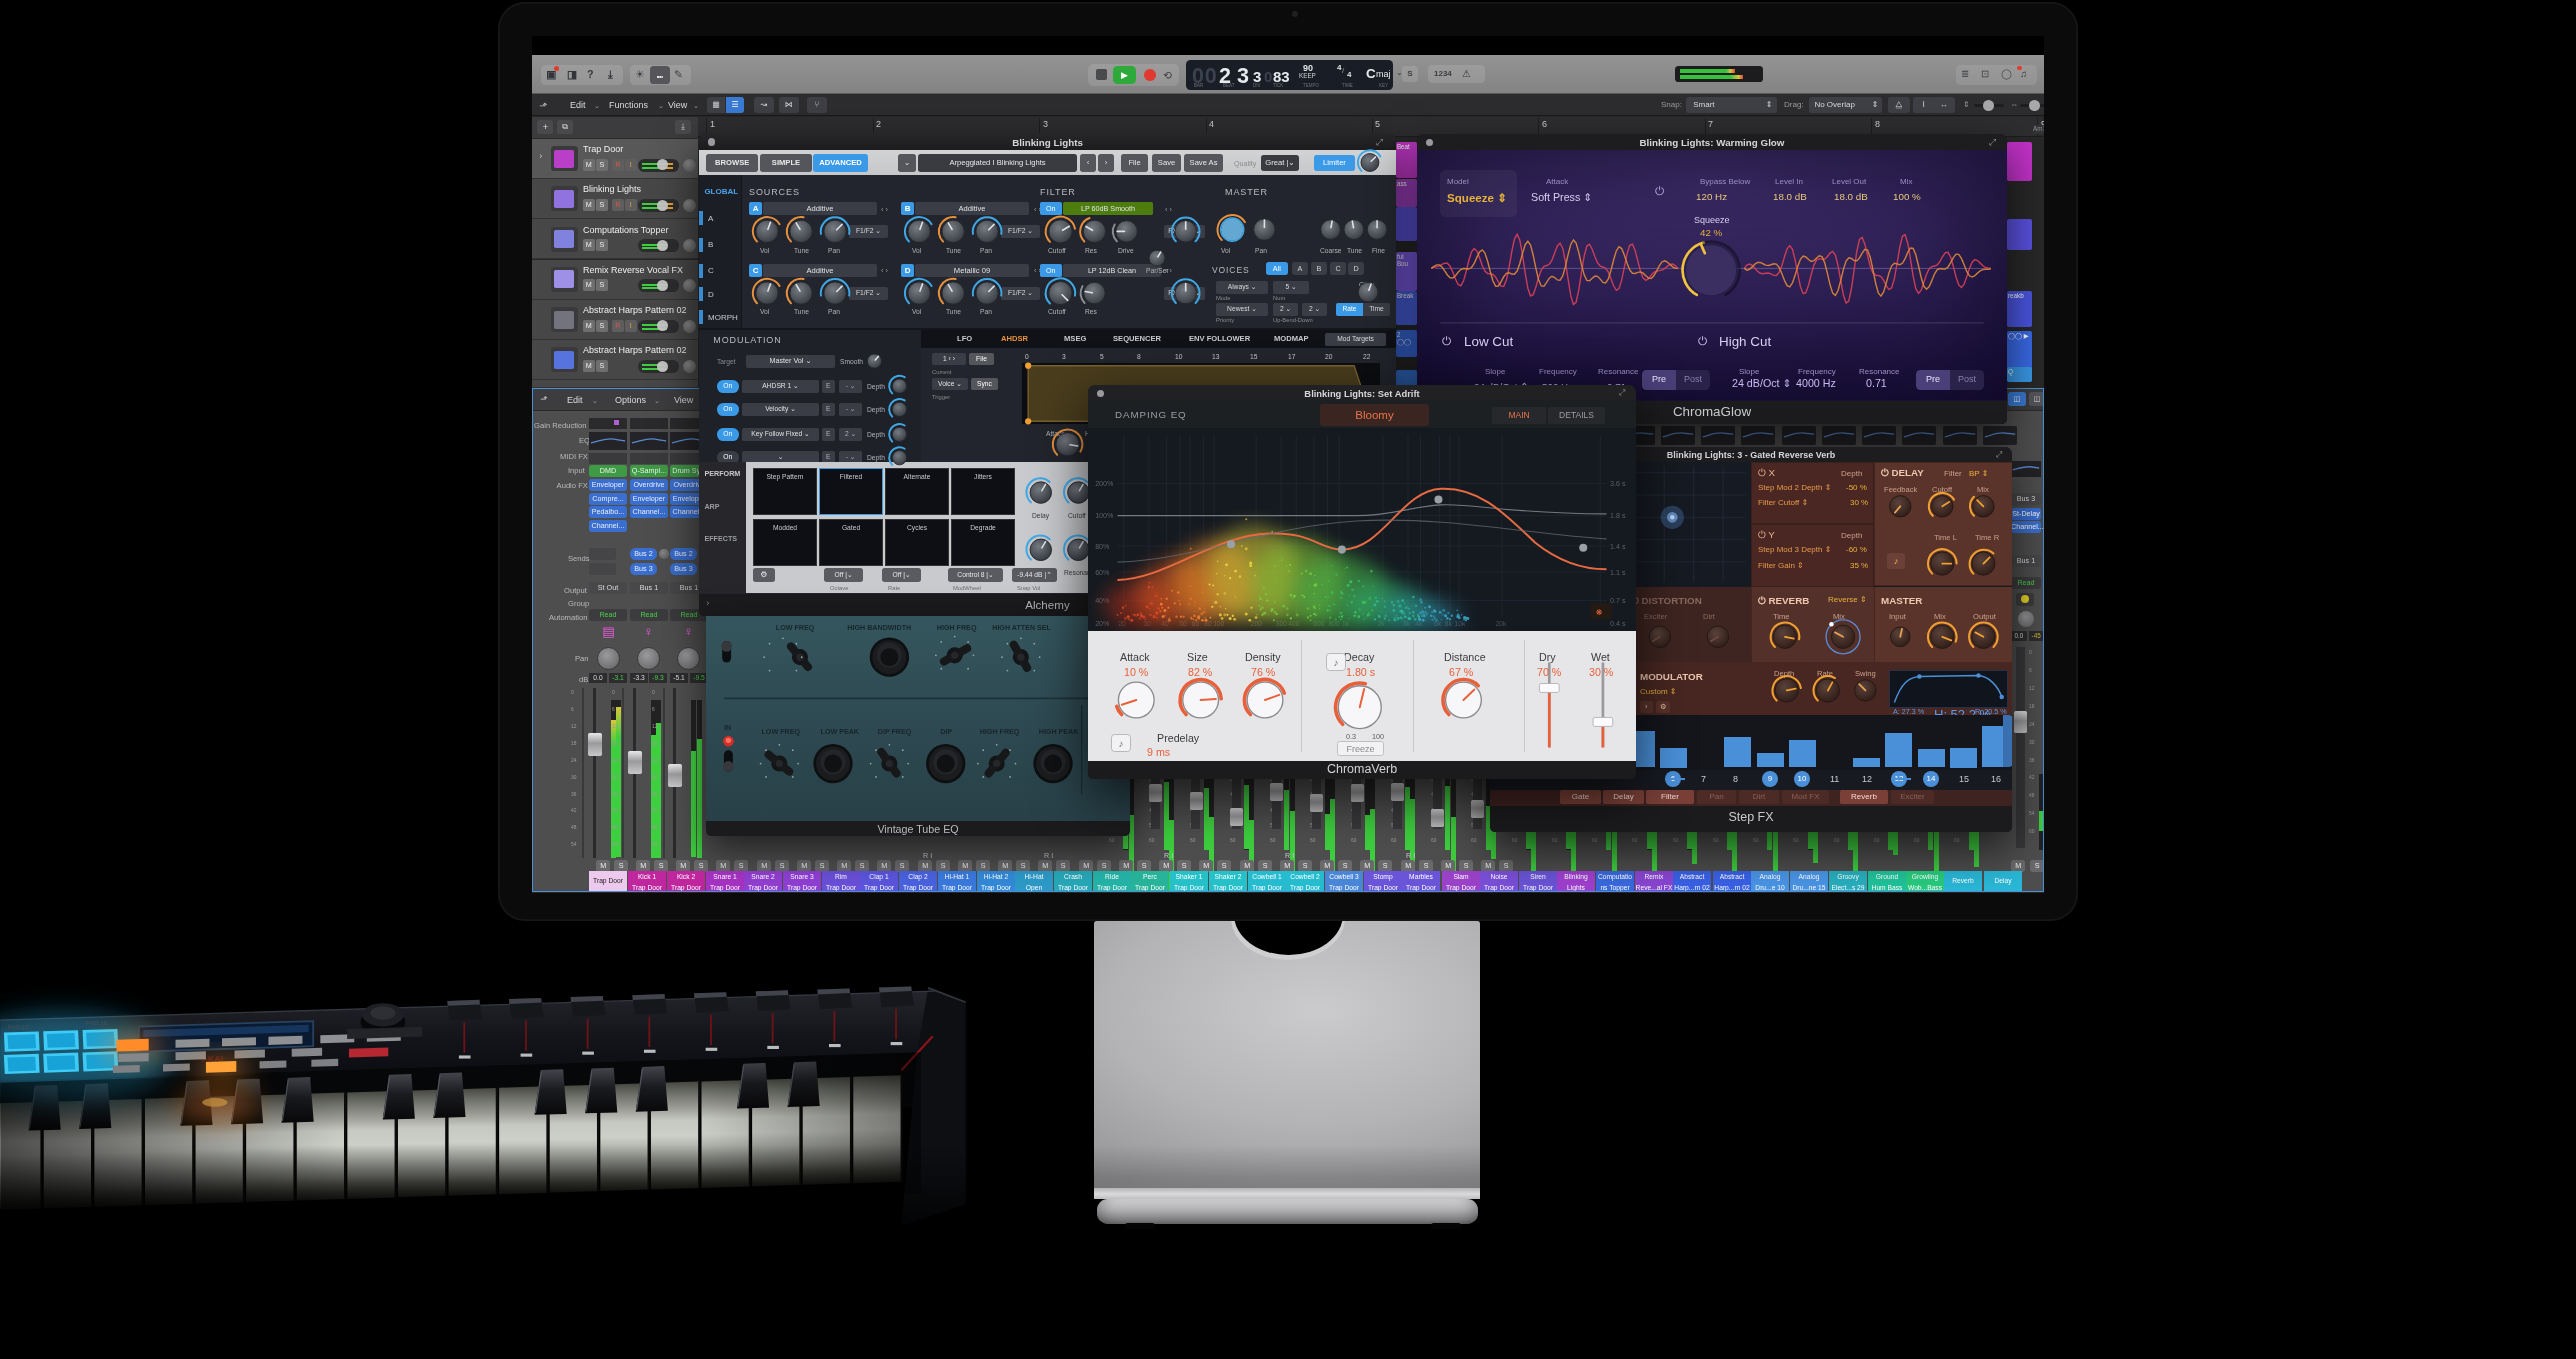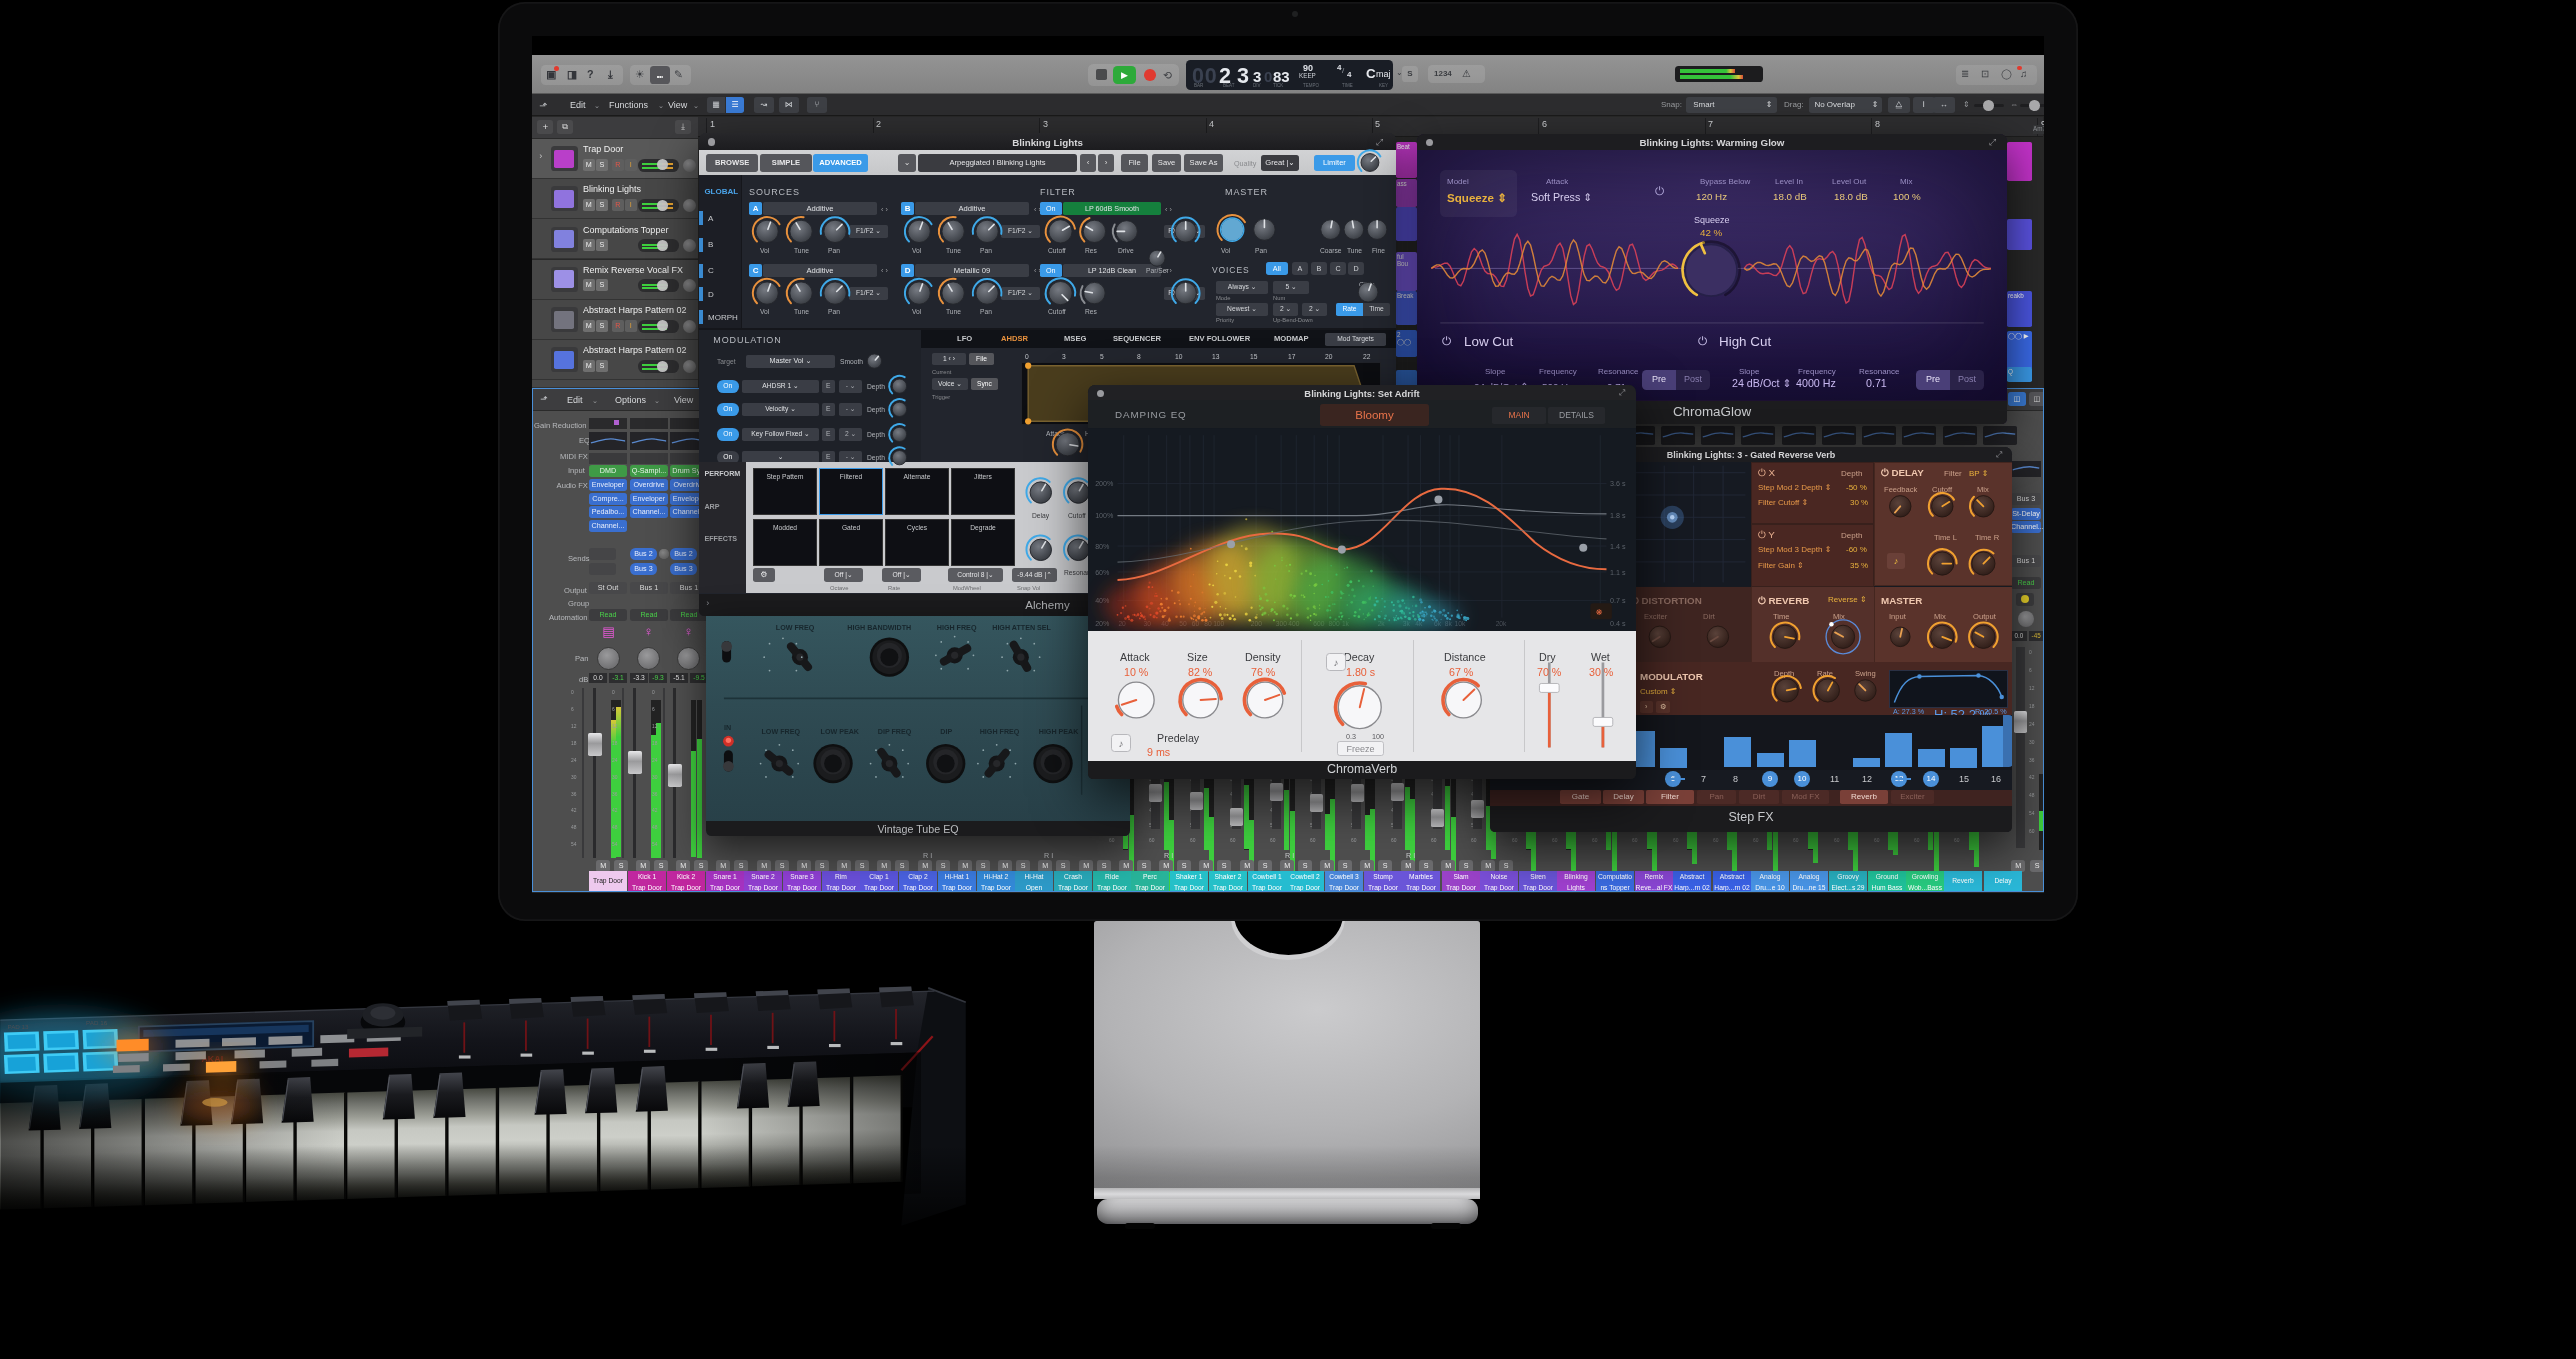--- a/index.html
+++ b/index.html
@@ -1362,21 +1362,21 @@
 <div class="a" style="left:281px;top:175px;font-size:6.7px;color:#b0b3b8;white-space:nowrap;">Pan</div>
 <div class="a" style="left:302px;top:92px;width:39px;height:12.5px;background:#3a3d45;border-radius:1.8px">
         <div style="font-size:6.7px;color:#d8dade;line-height:12.5px;text-align:center">F1/F2 ⌄</div>
       </div>
 <div class="a" style="left:302px;top:154px;width:39px;height:12.5px;background:#3a3d45;border-radius:1.8px">
         <div style="font-size:6.7px;color:#d8dade;line-height:12.5px;text-align:center">F1/F2 ⌄</div>
       </div>
 <div class="a" style="left:341px;top:69px;width:21.5px;height:13.4px;background:#3a9ae8;border-radius:1.8px">
         <div style="font-size:7.2px;color:#fff;text-align:center;line-height:13.4px">On</div>
       </div>
-<div class="a" style="left:364px;top:69px;width:98px;height:13.4px;background:#15803d;border-radius:1.8px">
+<div class="a" style="left:364px;top:69px;width:90px;height:13.4px;background:#4d7c0f;border-radius:1.8px">
         <div style="font-size:7.2px;color:#e0e2e5;text-align:center;line-height:13.4px">LP 60dB Smooth</div>
       </div>
 <div class="a" style="left:466px;top:72px;font-size:7.2px;color:#9a9ca0;white-space:nowrap;">‹ ›</div>
 <div class="a" style="left:341px;top:131px;width:21.5px;height:13.4px;background:#3a9ae8;border-radius:1.8px">
         <div style="font-size:7.2px;color:#fff;text-align:center;line-height:13.4px">On</div>
       </div>
 <div class="a" style="left:364px;top:131px;width:98px;height:13.4px;background:#3a3d45;border-radius:1.8px">
         <div style="font-size:7.2px;color:#e0e2e5;text-align:center;line-height:13.4px">LP 12dB Clean</div>
       </div>
 <div class="a" style="left:466px;top:133px;font-size:7.2px;color:#9a9ca0;white-space:nowrap;">‹ ›</div>

